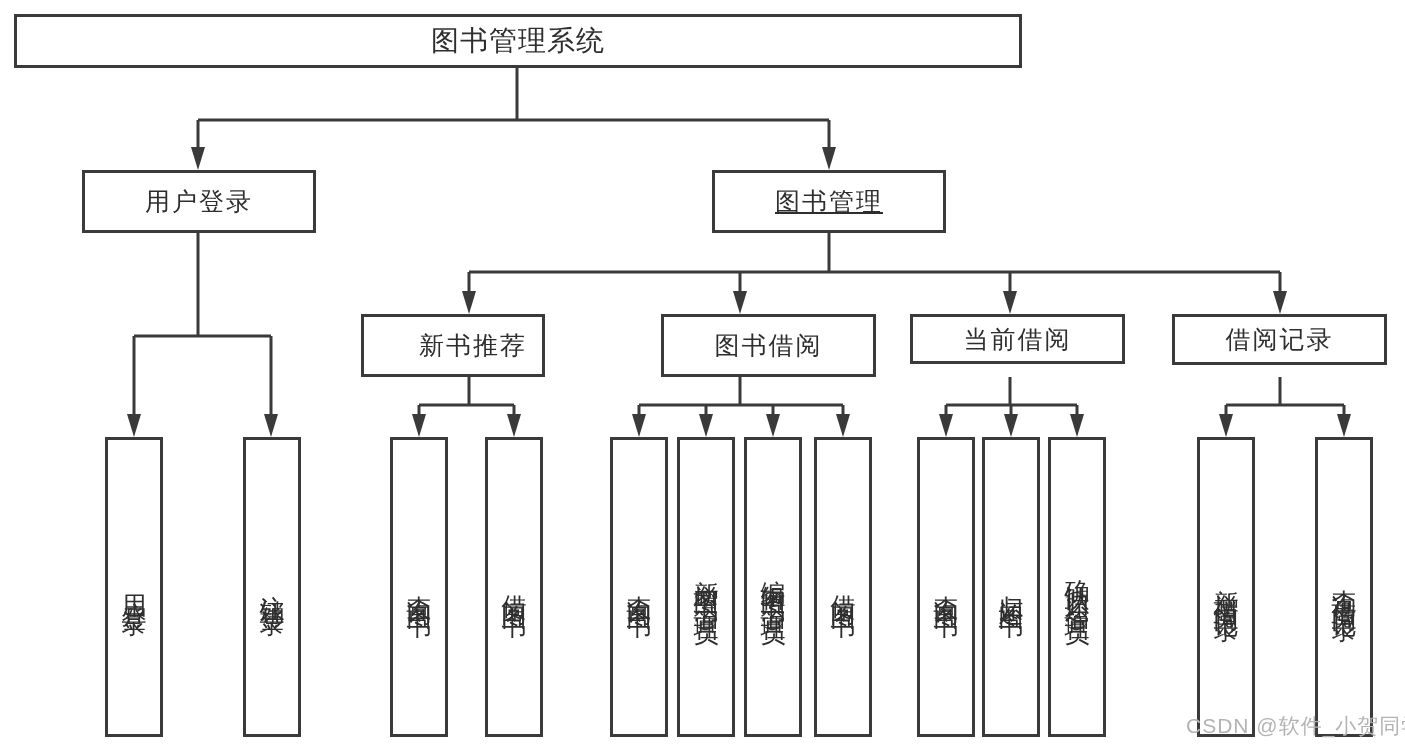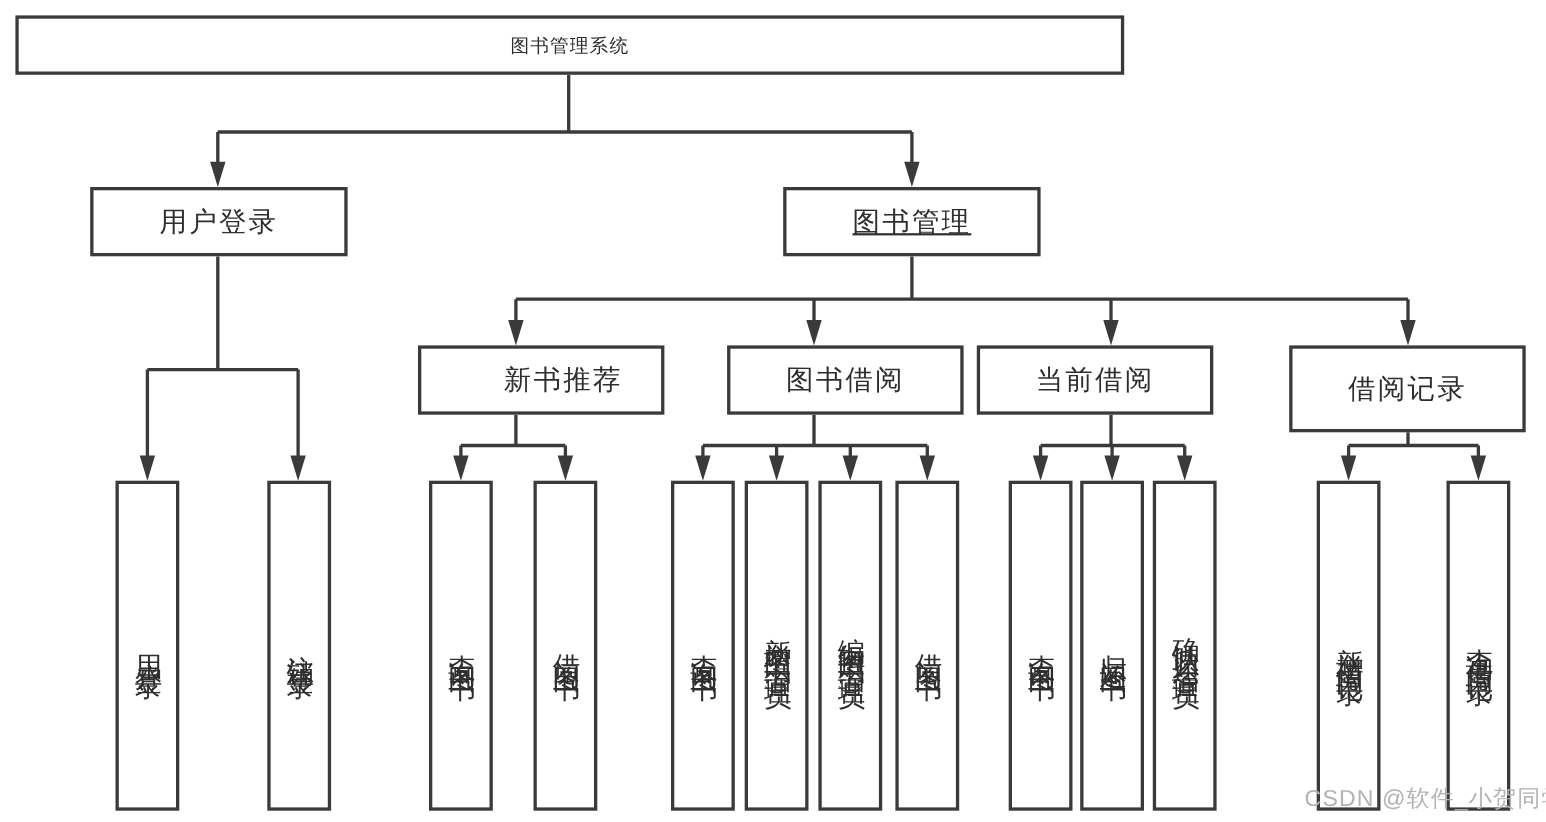--- a/index.html
+++ b/index.html
@@ -35,39 +35,39 @@
     justify-content: center;
     color: #2e2e2e;
     z-index: 2;
   }
   .box.h .label {
     font-size: 25px;
     letter-spacing: 2px;
     white-space: nowrap;
   }
   .box.root .label {
-    font-size: 17px;
+    font-size: 28px;
     letter-spacing: 1px;
   }
   .box.v .label {
     writing-mode: vertical-rl;
     text-orientation: mixed;
     font-size: 25px;
     letter-spacing: 6px;
     line-height: 1;
     white-space: nowrap;
   }
   
   .n-root   { left: 14px;   top: 14px;  width: 1008px; height: 54px; }
   .n-login  { left: 82px;   top: 170px; width: 234px;  height: 63px; }
   .n-mgmt   { left: 712px;  top: 170px; width: 234px;  height: 63px; text-decoration: underline; }
-  .n-l3a    { left: 380px;  top: 314px; width: 224px;  height: 63px; padding-left: 40px; }
+  .n-l3a    { left: 361px;  top: 314px; width: 184px;  height: 63px; padding-left: 40px; }
   .n-l3b    { left: 632px;  top: 314px; width: 215px;  height: 63px; margin-left: 29px; }
-  .n-l3c    { left: 888px;  top: 314px; width: 215px;  height: 63px; }
-  .n-l3d    { left: 1172px; top: 314px; width: 215px;  height: 79px; }
+  .n-l3c    { left: 910px;  top: 314px; width: 215px;  height: 50px; }
+  .n-l3d    { left: 1172px; top: 314px; width: 215px;  height: 51px; }
   .leaf     { top: 437px; width: 58px; height: 300px; }
   .x105  { left: 105px; }
   .x243  { left: 243px; }
   .x390  { left: 390px; }
   .x485  { left: 485px; }
   .x610  { left: 610px; }
   .x677  { left: 677px; }
   .x744  { left: 744px; }
   .x814  { left: 814px; }
   .x917  { left: 917px; }

